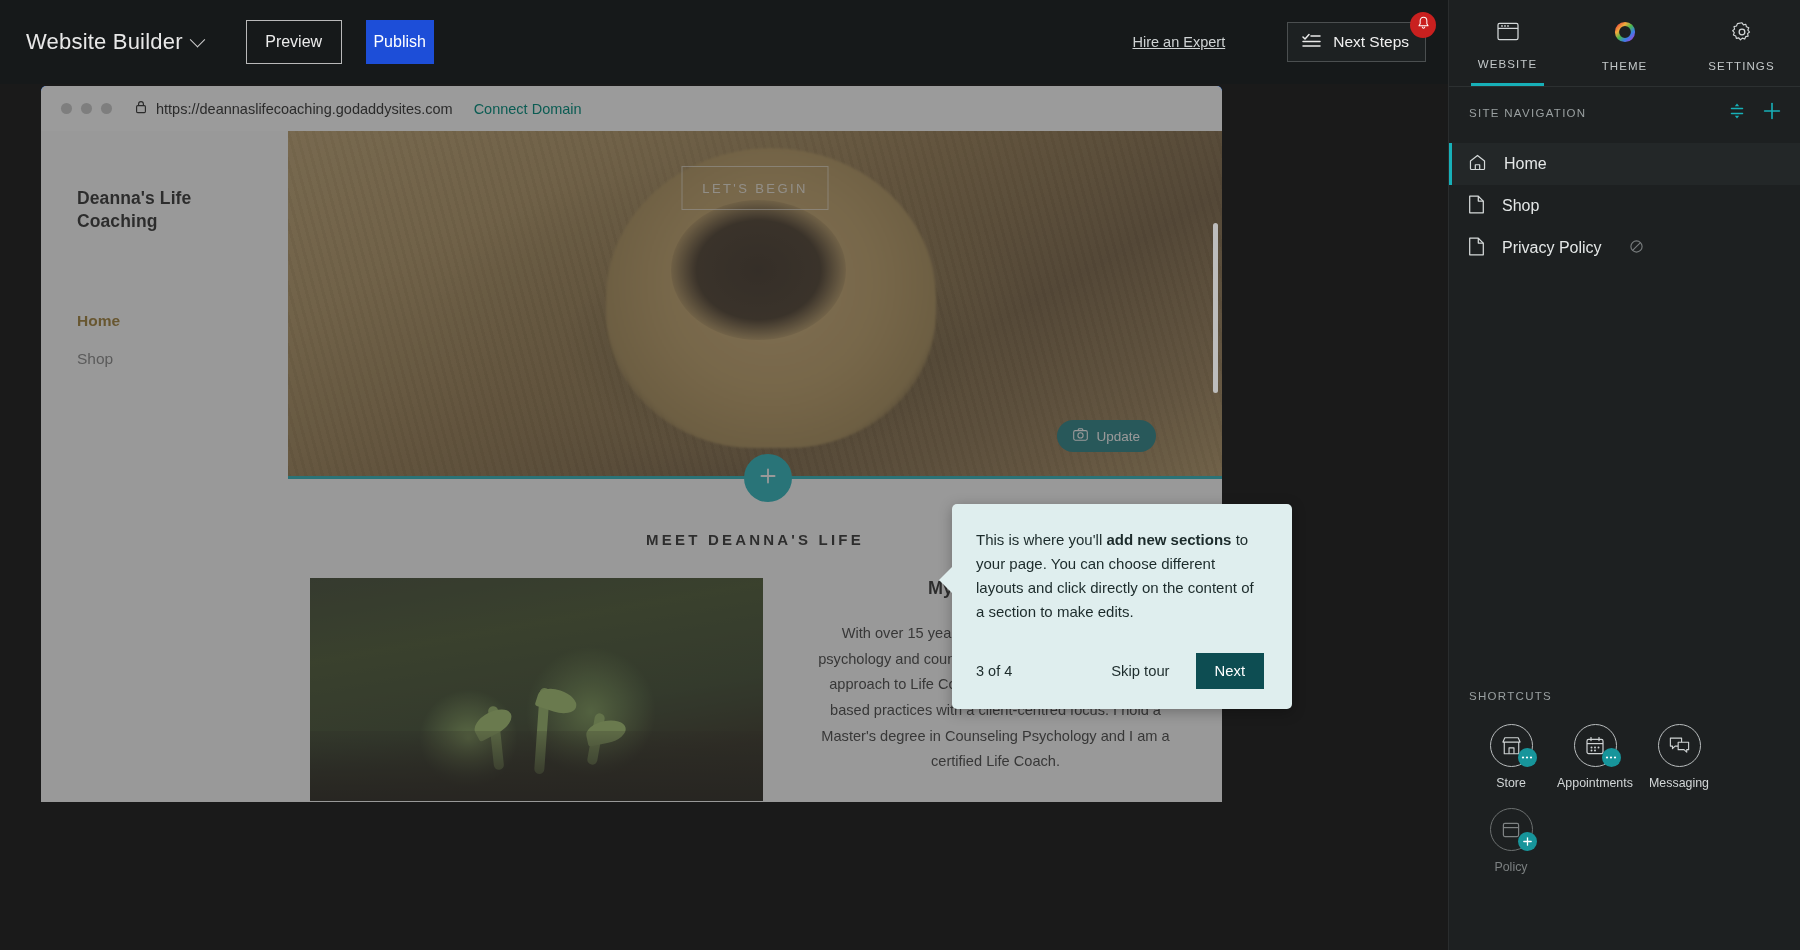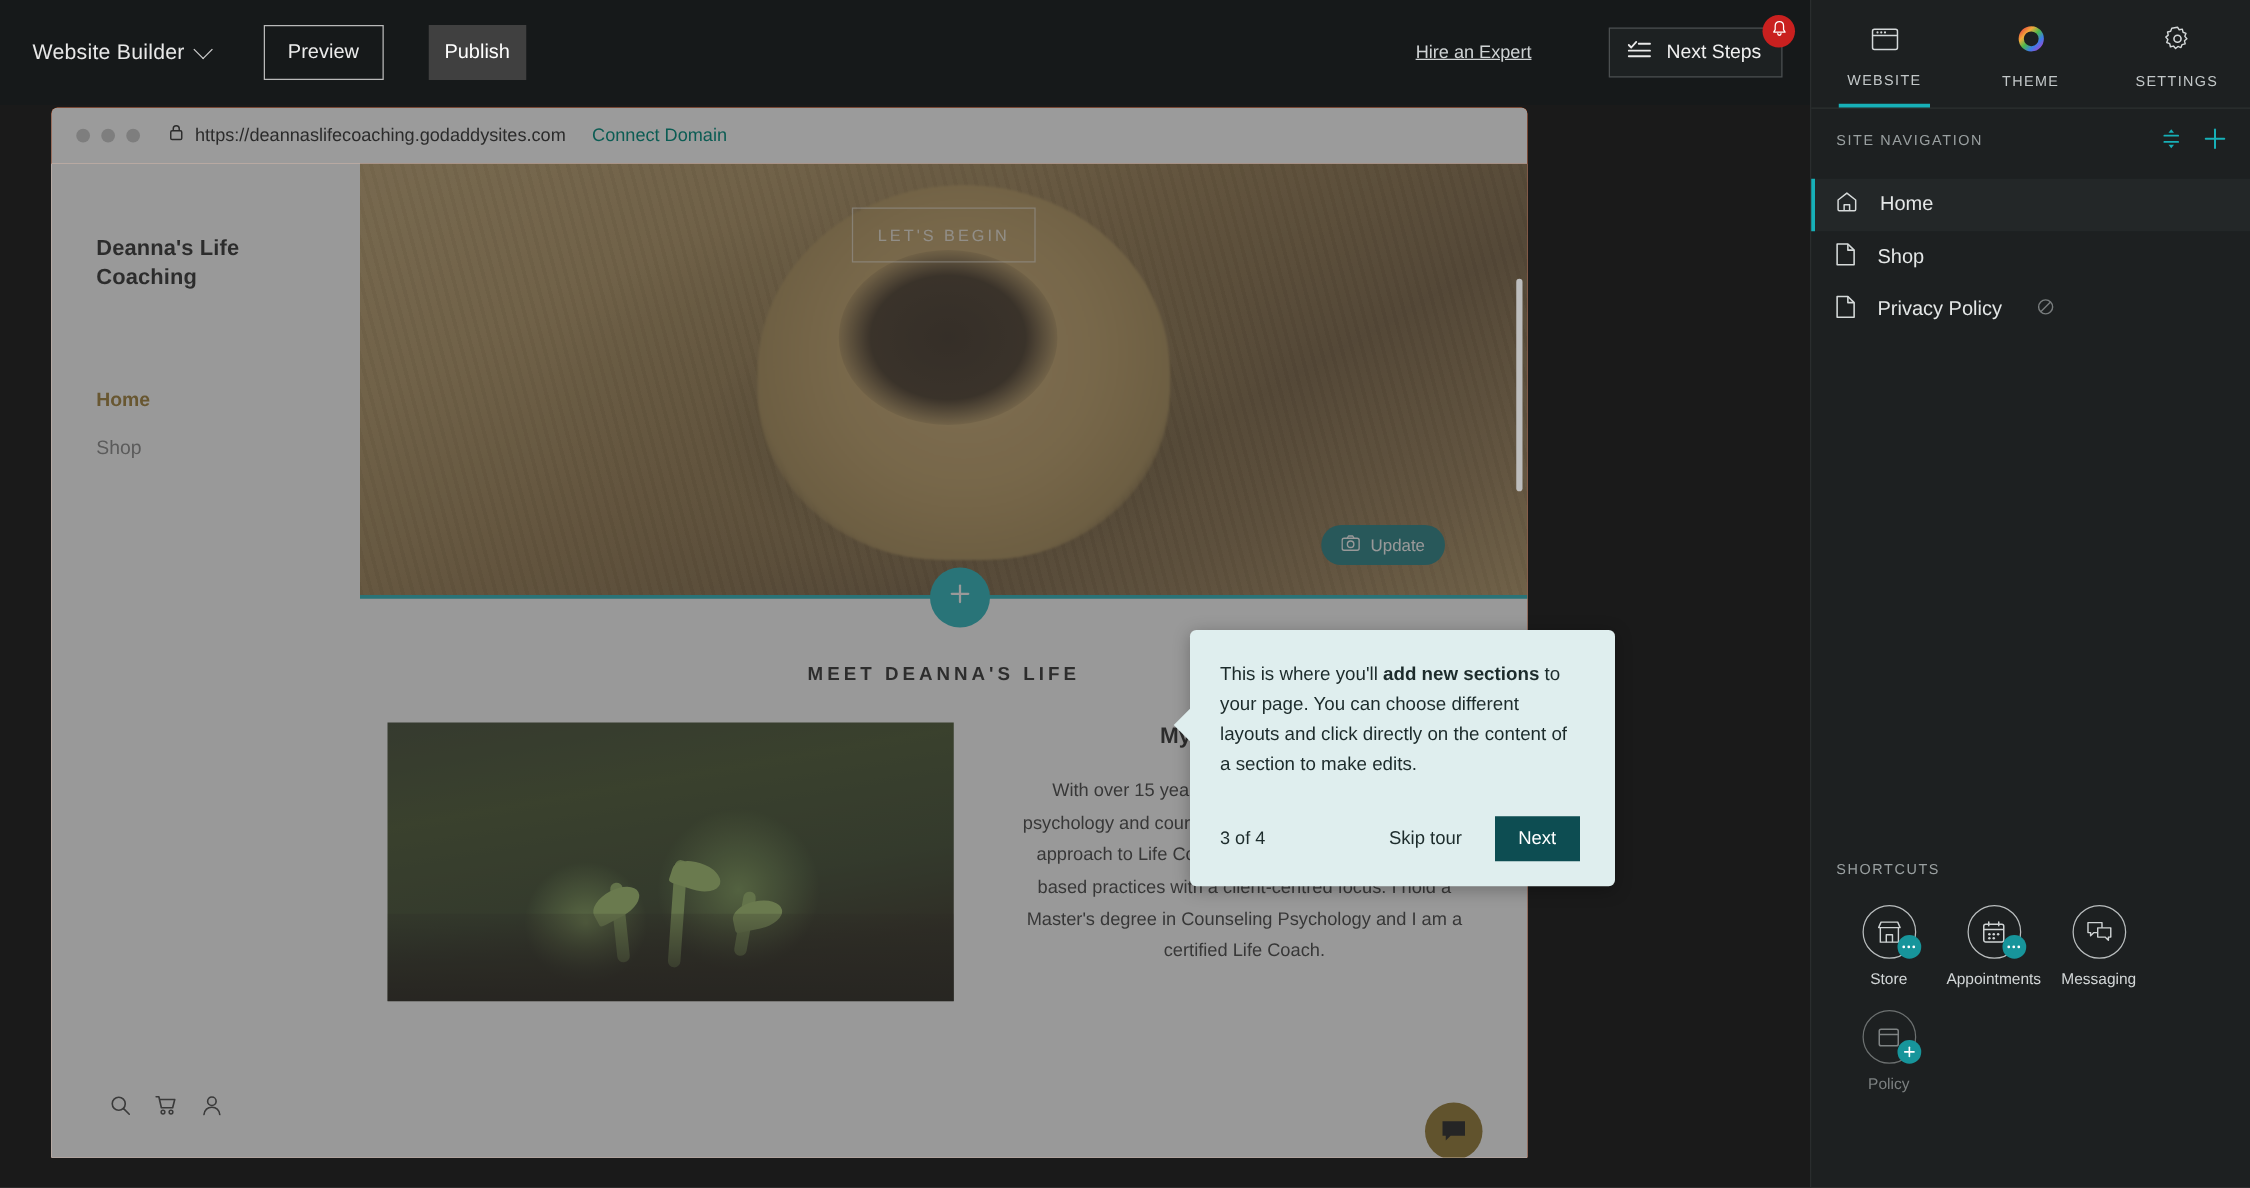--- a/index.html
+++ b/index.html
@@ -21,38 +21,38 @@
 
   
   .topbar {
     height: 84px; flex: 0 0 84px;
     background: #16191a;
     display: flex; align-items: center;
     padding: 0 22px 0 26px;
     position: relative; z-index: 40;
   }
   .brand {
-    color: #e8e8e8; font-size: 17px; letter-spacing: .2px;
+    color: #e8e8e8; font-size: 22px; letter-spacing: .2px;
     display: flex; align-items: center; gap: 9px; cursor: pointer; justify-content: space-between;
   }
   .chev { display:inline-block; width:11px; height:11px;
     border-right:1.6px solid #cfcfcf; border-bottom:1.6px solid #cfcfcf;
     transform: rotate(45deg) translate(-2px,-2px); }
   .preview-btn {
     margin-left: 43px;
     width: 96px; height: 44px;
     border: 1.7px solid #b9b9b9; background: transparent;
     color: #ececec; font-size: 16px; font-family: inherit;
     display:flex; align-items:center; justify-content:center;
     cursor: pointer;
   }
   .publish-btn {
-    margin-left: 36px;
-    width: 78px; height: 44px;
-    background: #404040; color: #ffffff; border: none;
+    margin-left: 24px;
+    width: 68px; height: 44px;
+    background: #1d4ed8; color: #ffffff; border: none;
     font-size: 16px; font-family: inherit;
     display:flex; align-items:center; justify-content:center;
     cursor: pointer;
   }
   .topbar-right { margin-left:auto; display:flex; align-items:center; gap: 0; }
   .hire-link {
     color: #cfd3d4; font-size: 14.5px; text-decoration: underline;
     cursor: pointer; margin-right: 62px;
   }
   .next-wrap { position: relative; }
@@ -65,22 +65,22 @@
   }
   .nb-badge {
     position: absolute; top: -10px; right: -10px;
     width: 26px; height: 26px; border-radius: 50%;
     background: #c9201f; display: flex; align-items: center; justify-content: center;
   }
 
   
   .browser {
     margin: 2px 0 0 41px;
-    width: 1181px; height: 840px;
-    background: #c2410c;
+    width: 1181px; height: 716px;
+    background: #3b82f6;
     border-radius: 5px 5px 0 0;
     position: relative; overflow: hidden;
   }
   .browser-bar {
     height: 45px; background: #9b9b9b;
     display: flex; align-items: center; padding-left: 20px;
     border-radius: 5px 5px 0 0;
   }
   .dots { display: flex; gap: 9px; margin-right: 23px; }
   .dot { width: 11px; height: 11px; border-radius: 50%; background: #7e7e7e; }

